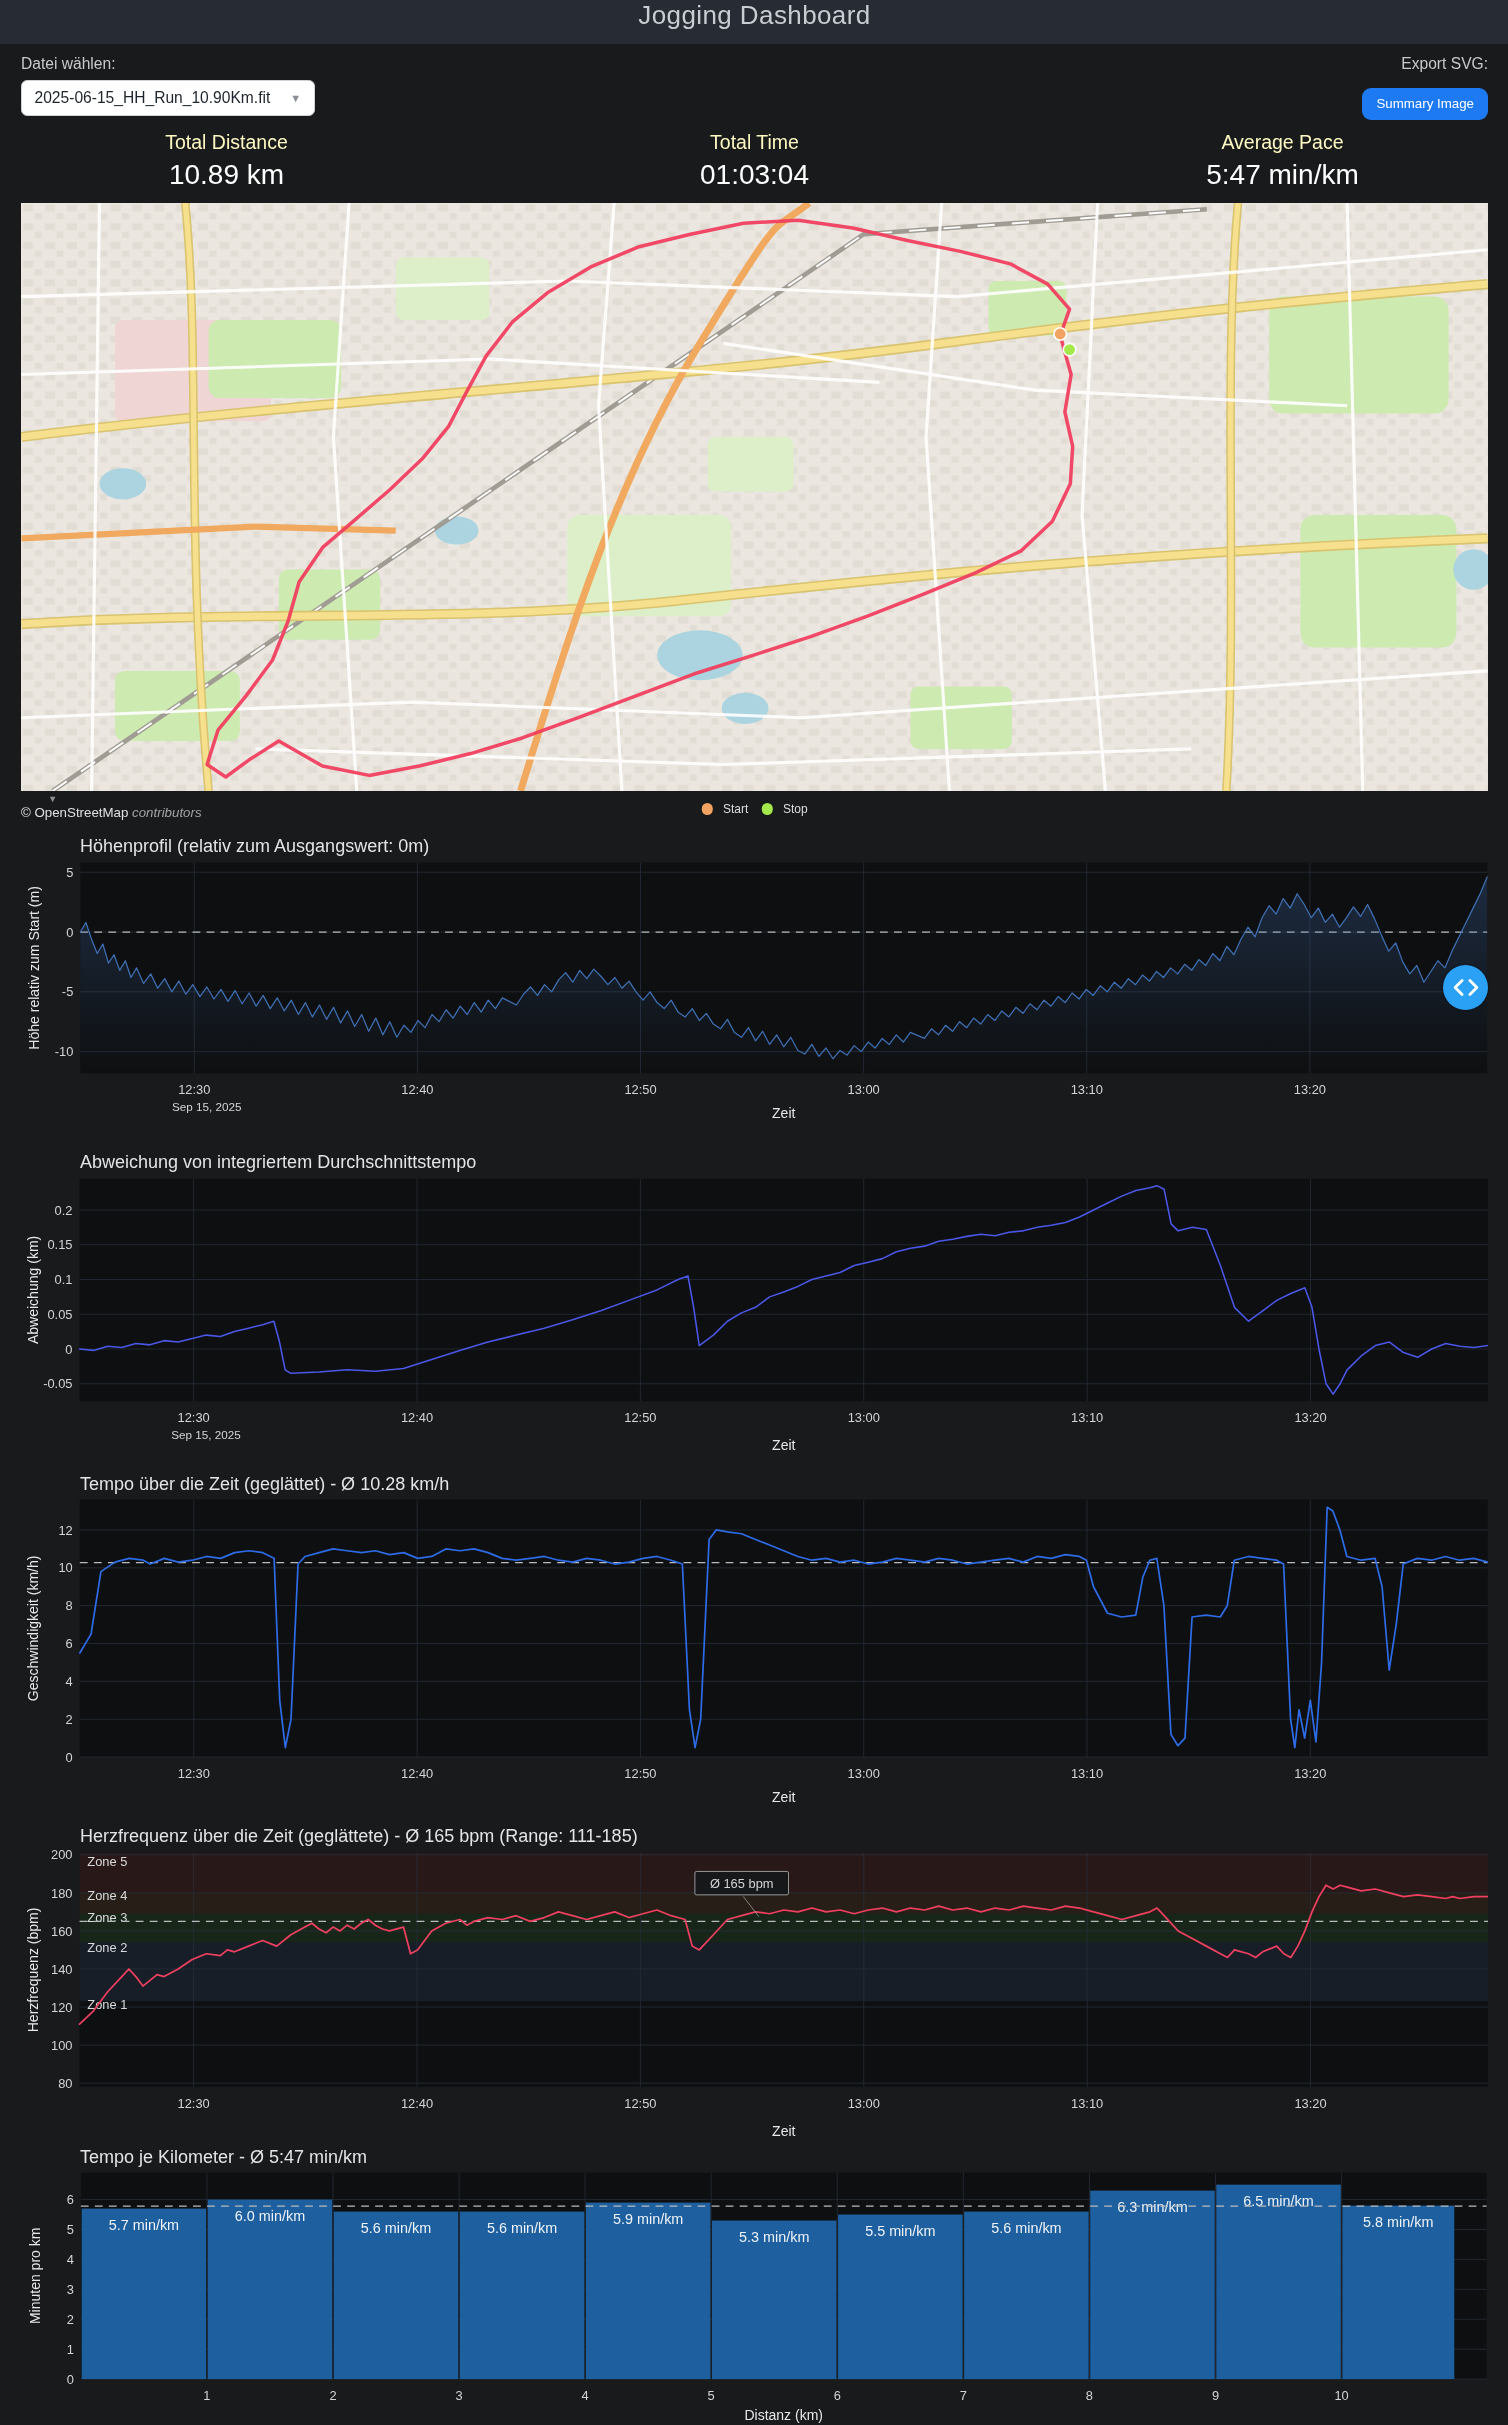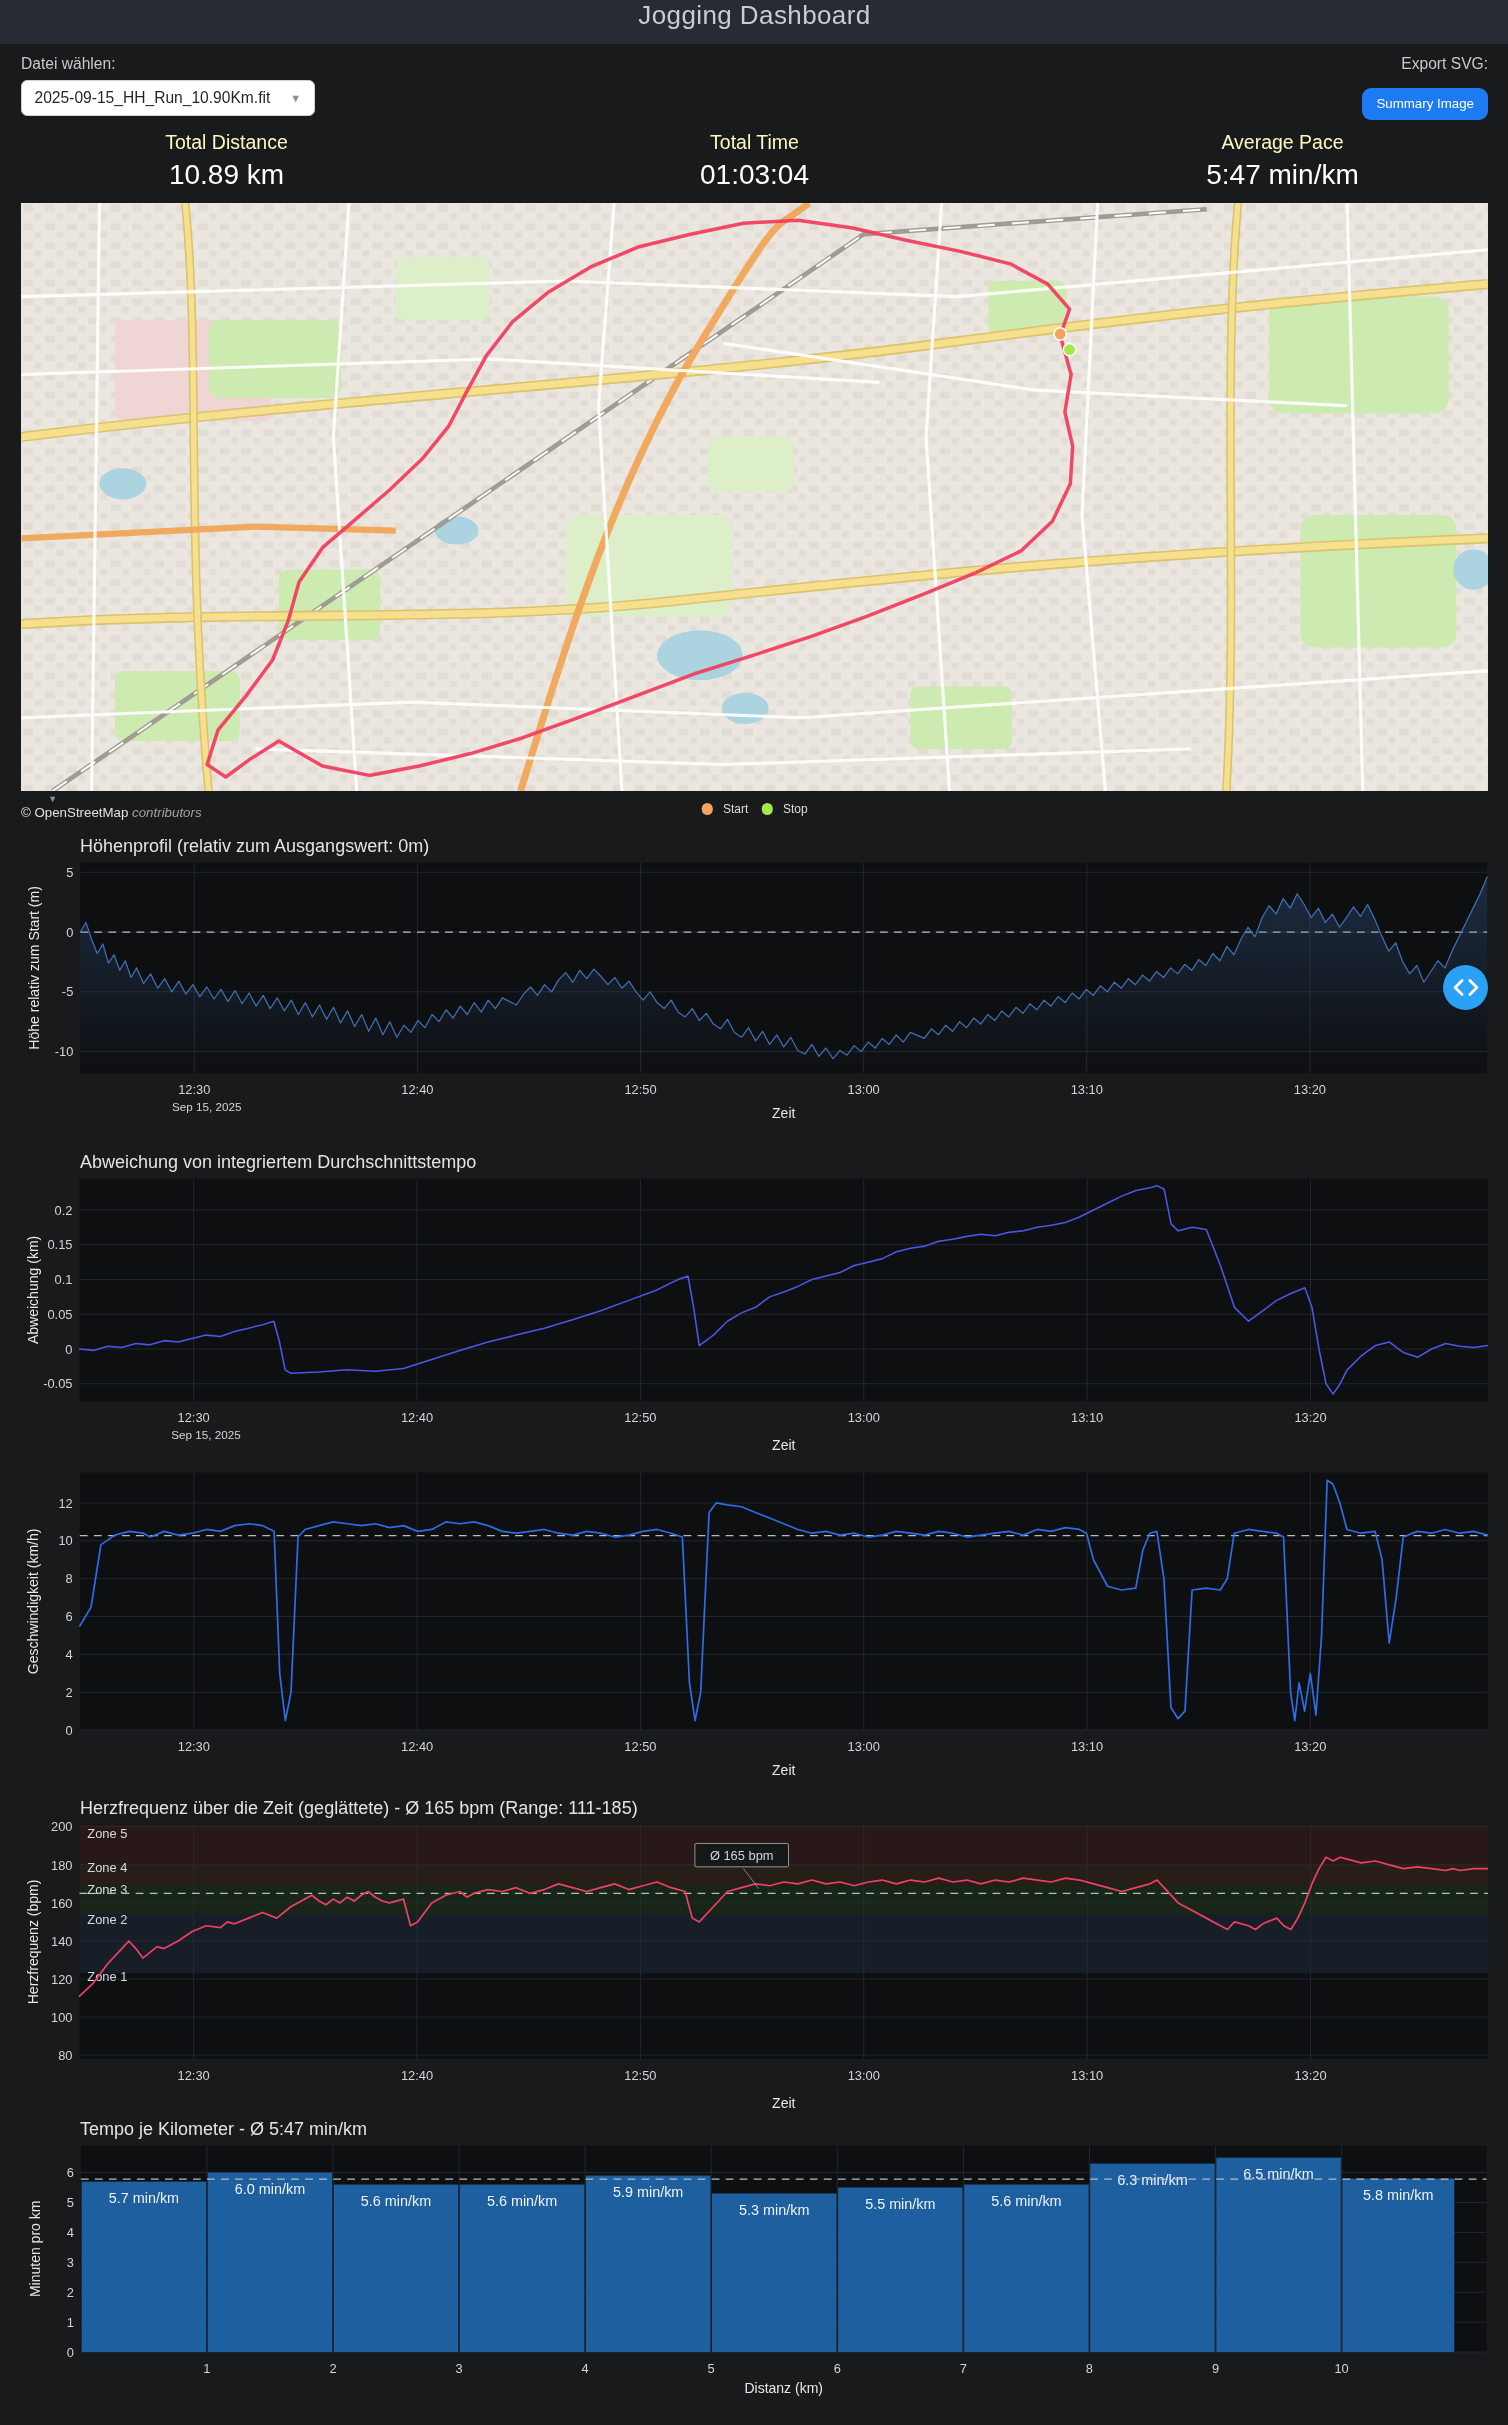--- a/index.html
+++ b/index.html
@@ -45,21 +45,21 @@
 <body>
 
 <header class="appbar">
   <h1>Jogging Dashboard</h1>
 </header>
 
 <section class="controls">
   <div>
     <div class="ctl-label">Datei wählen:</div>
     <div class="select">
-      <span>2025-09-15_HH_Run_10.90Km.fit</span>
+      <span>2025-06-15_HH_Run_10.90Km.fit</span>
       <span class="caret">▼</span>
     </div>
   </div>
   <div class="export-col">
     <div class="ctl-label">Export SVG:</div>
     <button class="btn" style="background: rgb(29, 122, 243);">Summary Image</button>
   </div>
 </section>
 
 <section class="stats">
@@ -220,20 +220,21 @@
       <text class="tick" x="66" y="230.203125" text-anchor="end">0</text>
       <line x1="75" y1="268.73437499999994" x2="1880" y2="268.73437499999994" stroke="#272e3a"></line>
       <text class="tick" x="66" y="274.73437499999994" text-anchor="end">-0.05</text>
       <polyline points="75.0,224.2 93.0,226.0 111.1,220.6 129.2,222.4 147.2,217.1 165.3,218.9 183.3,213.5 201.4,215.3 219.4,210.8 237.4,206.4 255.5,208.2 273.6,201.9 291.6,197.5 309.6,193.0 324.1,188.6 331.3,215.3 338.5,250.9 345.8,255.4 381.9,253.6 417.9,250.9 454.1,252.7 490.2,249.1 526.3,237.6 562.4,226.0 598.4,215.3 634.5,206.4 670.6,197.5 706.8,186.8 742.9,175.2 779.0,161.9 815.0,148.5 842.1,135.1 854.8,130.7 862.0,170.8 869.2,219.8 887.3,206.4 905.3,188.6 923.3,177.9 941.4,170.8 959.4,157.4 977.5,151.2 995.6,144.0 1013.6,135.1 1031.7,130.7 1049.7,126.2 1067.8,117.3 1085.8,112.9 1103.8,108.4 1121.9,99.5 1140.0,95.1 1158.0,92.4 1176.0,86.2 1194.1,83.5 1212.2,79.9 1230.2,77.2 1248.3,79.0 1266.3,74.6 1284.4,72.8 1302.4,68.3 1320.4,65.7 1338.5,62.1 1356.5,55.0 1374.6,46.1 1392.6,37.2 1410.7,28.3 1428.8,21.1 1446.8,17.6 1455.8,14.9 1464.9,19.4 1473.9,63.9 1482.9,72.8 1501.0,68.3 1519.0,71.0 1537.1,117.3 1555.1,170.8 1573.1,188.6 1591.2,175.2 1609.3,161.9 1627.3,153.0 1645.3,145.8 1654.4,170.8 1663.4,224.2 1672.4,268.7 1681.5,282.1 1690.5,268.7 1699.5,250.9 1717.5,233.1 1735.6,219.8 1753.7,215.3 1771.7,228.7 1789.8,234.9 1807.8,224.2 1825.8,217.1 1843.9,220.6 1862.0,222.4 1880.0,219.8" fill="none" stroke="#4a57e8" stroke-width="2" stroke-linejoin="round" stroke-linecap="round"></polyline>
       <text class="axis-title" x="977.5" y="354" text-anchor="middle">Zeit</text>
       <text class="axis-title" transform="rotate(-90)" x="-148.5" y="22" text-anchor="middle">Abweichung (km)</text>
     </svg>
 </div>
 
 <div class="chart-block mt16">
+  <div class="chart-title">Tempo über die Zeit (geglättet) - Ø 10.28 km/h</div>
   <svg class="chart" width="1467" height="312" viewBox="0 0 1880 400">
       <rect x="75" y="6" width="1805" height="330" fill="#0e0f10"></rect>
       <line x1="221.205" y1="6" x2="221.205" y2="336" stroke="#272e3a"></line>
       <text class="tick" x="221.205" y="363" text-anchor="middle">12:30</text>
       <line x1="507.478" y1="6" x2="507.478" y2="336" stroke="#272e3a"></line>
       <text class="tick" x="507.478" y="363" text-anchor="middle">12:40</text>
       <line x1="793.751" y1="6" x2="793.751" y2="336" stroke="#272e3a"></line>
       <text class="tick" x="793.751" y="363" text-anchor="middle">12:50</text>
       <line x1="1080.024" y1="6" x2="1080.024" y2="336" stroke="#272e3a"></line>
       <text class="tick" x="1080.024" y="363" text-anchor="middle">13:00</text>

